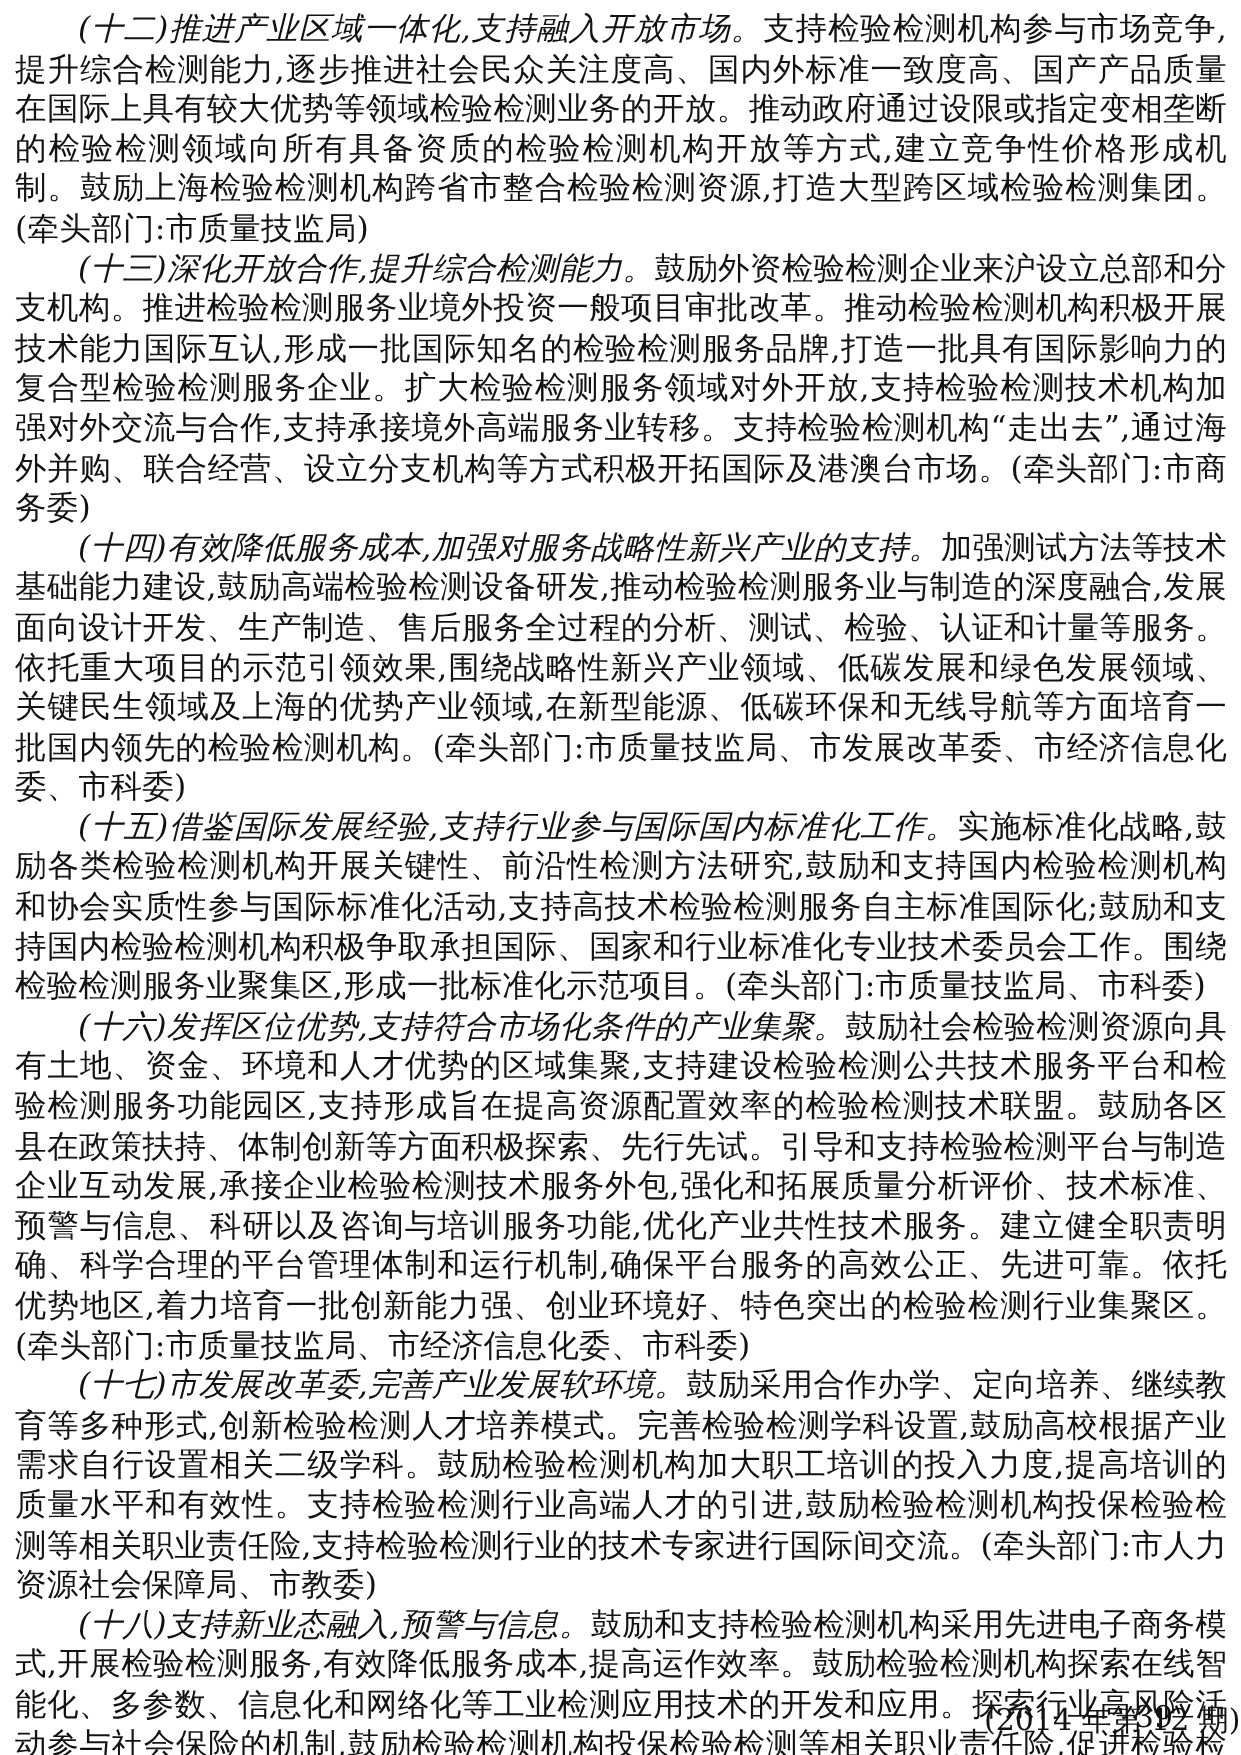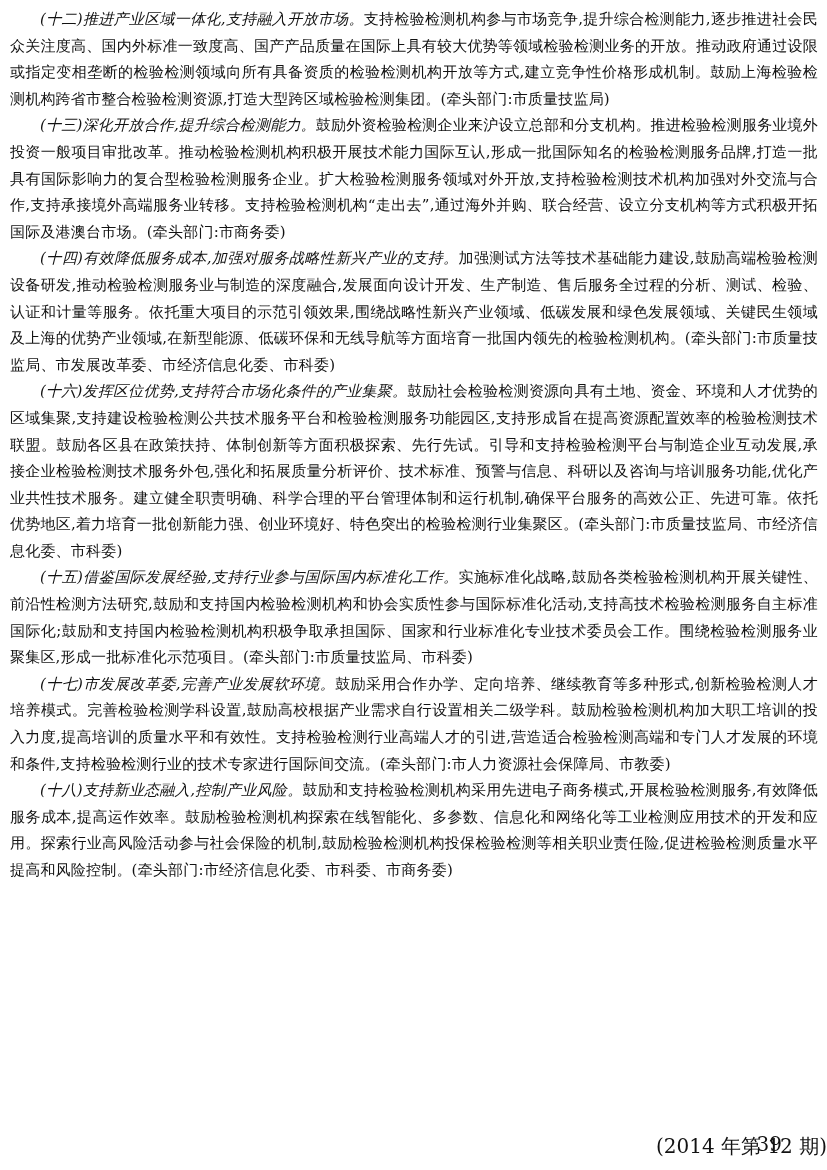--- a/index.html
+++ b/index.html
@@ -13,21 +13,21 @@
     height: 1170px;
     background: #ffffff;
     color: #121212;
     font-family: "DejaVu Serif", "Liberation Serif", serif;
     box-sizing: border-box;
     padding: 6px 9px 0 10px;
     overflow: hidden;
   }
   .para {
     margin: 0;
-    font-size: 15px;
+    font-size: 21px;
     line-height: 26.6px;
     text-align: justify;
     text-indent: 2em;
     letter-spacing: 0.2px;
     word-break: break-all;
   }
   .lead {
     font-style: italic;
   }
   .footer {
@@ -55,26 +55,26 @@
 <body>
 
 <div class="page">
 
   <p class="para"><span class="lead">(十二)推进产业区域一体化,支持融入开放市场。</span><span>支持检验检测机构参与市场竞争,提升综合检测能力,逐步推进社会民众关注度高、国内外标准一致度高、国产产品质量在国际上具有较大优势等领域检验检测业务的开放。推动政府通过设限或指定变相垄断的检验检测领域向所有具备资质的检验检测机构开放等方式,建立竞争性价格形成机制。鼓励上海检验检测机构跨省市整合检验检测资源,打造大型跨区域检验检测集团。(牵头部门:市质量技监局)</span></p>
 
   <p class="para"><span class="lead">(十三)深化开放合作,提升综合检测能力。</span><span>鼓励外资检验检测企业来沪设立总部和分支机构。推进检验检测服务业境外投资一般项目审批改革。推动检验检测机构积极开展技术能力国际互认,形成一批国际知名的检验检测服务品牌,打造一批具有国际影响力的复合型检验检测服务企业。扩大检验检测服务领域对外开放,支持检验检测技术机构加强对外交流与合作,支持承接境外高端服务业转移。支持检验检测机构“走出去”,通过海外并购、联合经营、设立分支机构等方式积极开拓国际及港澳台市场。(牵头部门:市商务委)</span></p>
 
   <p class="para"><span class="lead">(十四)有效降低服务成本,加强对服务战略性新兴产业的支持。</span><span>加强测试方法等技术基础能力建设,鼓励高端检验检测设备研发,推动检验检测服务业与制造的深度融合,发展面向设计开发、生产制造、售后服务全过程的分析、测试、检验、认证和计量等服务。依托重大项目的示范引领效果,围绕战略性新兴产业领域、低碳发展和绿色发展领域、关键民生领域及上海的优势产业领域,在新型能源、低碳环保和无线导航等方面培育一批国内领先的检验检测机构。(牵头部门:市质量技监局、市发展改革委、市经济信息化委、市科委)</span></p>
 
+  <p class="para"><span class="lead">(十五)借鉴国际发展经验,支持行业参与国际国内标准化工作。</span><span>实施标准化战略,鼓励各类检验检测机构开展关键性、前沿性检测方法研究,鼓励和支持国内检验检测机构和协会实质性参与国际标准化活动,支持高技术检验检测服务自主标准国际化;鼓励和支持国内检验检测机构积极争取承担国际、国家和行业标准化专业技术委员会工作。围绕检验检测服务业聚集区,形成一批标准化示范项目。(牵头部门:市质量技监局、市科委)</span></p>
+
   <p class="para"><span class="lead">(十六)发挥区位优势,支持符合市场化条件的产业集聚。</span><span>鼓励社会检验检测资源向具有土地、资金、环境和人才优势的区域集聚,支持建设检验检测公共技术服务平台和检验检测服务功能园区,支持形成旨在提高资源配置效率的检验检测技术联盟。鼓励各区县在政策扶持、体制创新等方面积极探索、先行先试。引导和支持检验检测平台与制造企业互动发展,承接企业检验检测技术服务外包,强化和拓展质量分析评价、技术标准、预警与信息、科研以及咨询与培训服务功能,优化产业共性技术服务。建立健全职责明确、科学合理的平台管理体制和运行机制,确保平台服务的高效公正、先进可靠。依托优势地区,着力培育一批创新能力强、创业环境好、特色突出的检验检测行业集聚区。(牵头部门:市质量技监局、市经济信息化委、市科委)</span></p>
 
-  <p class="para"><span class="lead">(十五)借鉴国际发展经验,支持行业参与国际国内标准化工作。</span><span>实施标准化战略,鼓励各类检验检测机构开展关键性、前沿性检测方法研究,鼓励和支持国内检验检测机构和协会实质性参与国际标准化活动,支持高技术检验检测服务自主标准国际化;鼓励和支持国内检验检测机构积极争取承担国际、国家和行业标准化专业技术委员会工作。围绕检验检测服务业聚集区,形成一批标准化示范项目。(牵头部门:市质量技监局、市科委)</span></p>
+  <p class="para"><span class="lead">(十七)市发展改革委,完善产业发展软环境。</span><span>鼓励采用合作办学、定向培养、继续教育等多种形式,创新检验检测人才培养模式。完善检验检测学科设置,鼓励高校根据产业需求自行设置相关二级学科。鼓励检验检测机构加大职工培训的投入力度,提高培训的质量水平和有效性。支持检验检测行业高端人才的引进,鼓励检验检测机构投保检验检测等相关职业责任险,支持检验检测行业的技术专家进行国际间交流。(牵头部门:市人力资源社会保障局、市教委)</span></p>
 
-  <p class="para"><span class="lead">(十七)市发展改革委,完善产业发展软环境。</span><span>鼓励采用合作办学、定向培养、继续教育等多种形式,创新检验检测人才培养模式。完善检验检测学科设置,鼓励高校根据产业需求自行设置相关二级学科。鼓励检验检测机构加大职工培训的投入力度,提高培训的质量水平和有效性。支持检验检测行业高端人才的引进,营造适合检验检测高端和专门人才发展的环境和条件,支持检验检测行业的技术专家进行国际间交流。(牵头部门:市人力资源社会保障局、市教委)</span></p>
-
-  <p class="para"><span class="lead">(十八)支持新业态融入,控制产业风险。</span><span>鼓励和支持检验检测机构采用先进电子商务模式,开展检验检测服务,有效降低服务成本,提高运作效率。鼓励检验检测机构探索在线智能化、多参数、信息化和网络化等工业检测应用技术的开发和应用。探索行业高风险活动参与社会保险的机制,鼓励检验检测机构投保检验检测等相关职业责任险,促进检验检测质量水平提高和风险控制。(牵头部门:市经济信息化委、市科委、市商务委)</span></p>
+  <p class="para"><span class="lead">(十八)支持新业态融入,预警与信息。</span><span>鼓励和支持检验检测机构采用先进电子商务模式,开展检验检测服务,有效降低服务成本,提高运作效率。鼓励检验检测机构探索在线智能化、多参数、信息化和网络化等工业检测应用技术的开发和应用。探索行业高风险活动参与社会保险的机制,鼓励检验检测机构投保检验检测等相关职业责任险,促进检验检测质量水平提高和风险控制。(牵头部门:市经济信息化委、市科委、市商务委)</span></p>
 
   <div class="footer">
     <span class="issue">(2014 年第 12 期)</span>
     <span class="page-num">39</span>
   </div>
 
 </div>
 
 </body></html>

